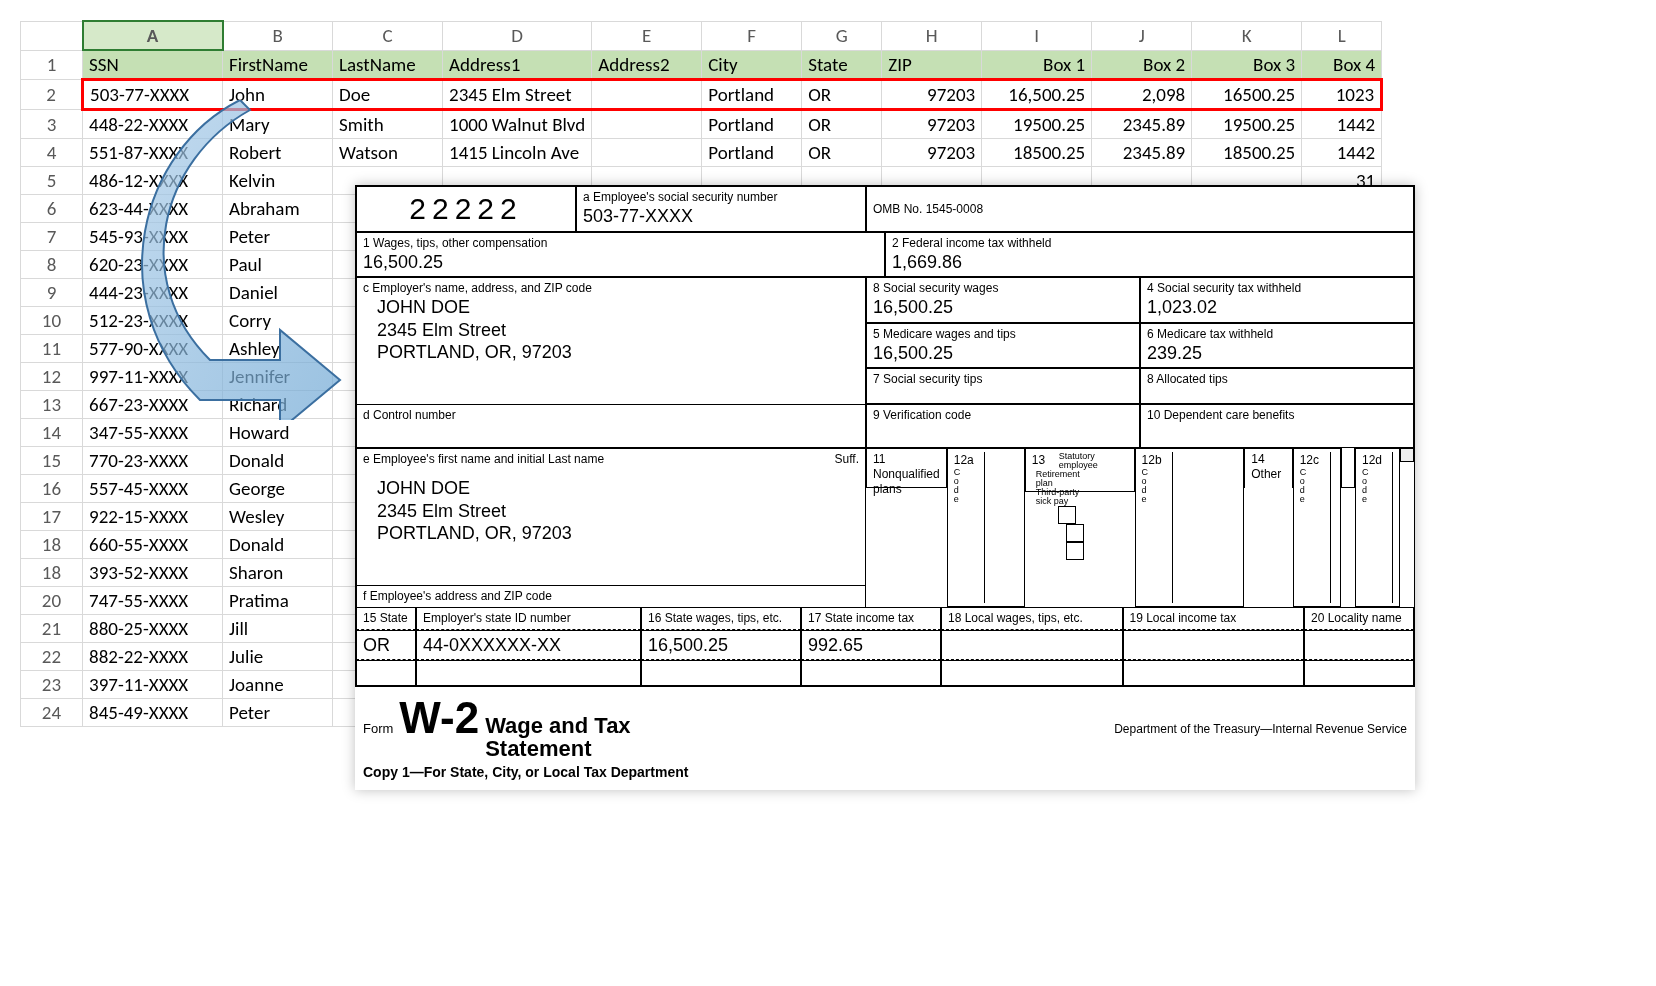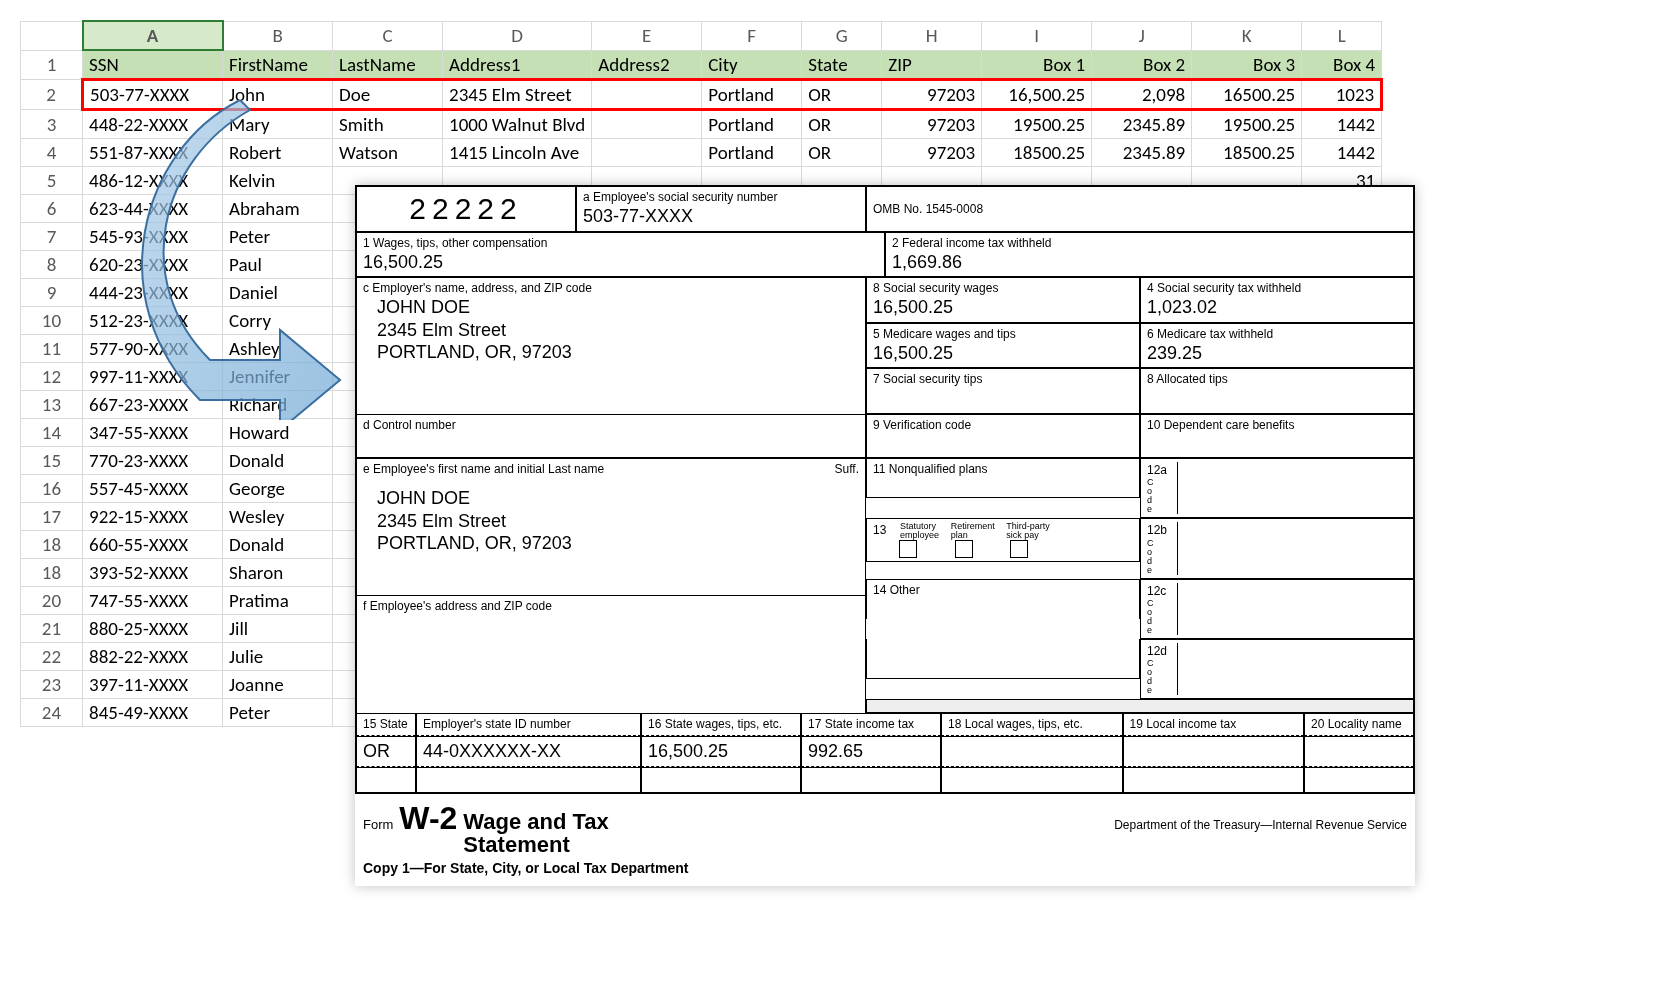--- a/index.html
+++ b/index.html
@@ -93,21 +93,21 @@
     line-height: 1.25;
   }
   .w2 .lab  { font-size: 12px; }
   .w2 .val  { font-size: 18px; }
   .w2 .big  { font-family: "Arial Black", Arial; font-size: 30px; letter-spacing: 6px; text-align:center;}
   .w2 .tiny { font-size: 9px; line-height:1; }
 
   .w2 .footer { padding: 6px 8px 10px 8px; }
   .w2 .footer .line1 { display:flex; align-items:baseline; justify-content:space-between;}
   .w2 .footer .form-lab { font-size:13px;}
-  .w2 .footer .w2big { font-family:"Arial Black",Arial; font-size:32px; font-weight:900; margin:0 6px;}
+  .w2 .footer .w2big { font-family:"Arial Black",Arial; font-size:44px; font-weight:900; margin:0 6px;}
   .w2 .footer .title { font-size:22px; font-weight:bold; line-height:1.05;}
   .w2 .footer .copy  { font-size:14px; font-weight:bold; margin-top:4px;}
 
   .chk {
     display:inline-block;width:18px;height:18px;border:1.5px solid #000;vertical-align:middle;
   }
   .dashb { border-bottom: 1px dashed #000 !important; }
 </style>
 </head>
 <body>
@@ -563,21 +563,21 @@
           <div class="cell" style="flex:1">
             <div class="lab">5   Medicare wages and tips</div>
             <div class="val">16,500.25</div>
           </div>
           <div class="cell" style="flex:1">
             <div class="lab">6   Medicare tax withheld</div>
             <div class="val">239.25</div>
           </div>
         </div>
         <div class="row">
-          <div class="cell" style="flex:1;height:46px">
+          <div class="cell" style="flex:1;height:36px">
               <div class="lab">7   Social security tips</div>
             </div>
           <div class="cell" style="flex:1">
               <div class="lab">8   Allocated tips</div>
             </div>
         </div>
       </div>
     </div>
 
     <div class="row">
@@ -598,21 +598,21 @@
           <span>e  Employee's first name and initial       Last name</span>
           <span>Suff.</span>
         </div>
         <div style="height:10px"></div>
         <div class="val" style="padding-left:14px">JOHN DOE</div>
         <div class="val" style="padding-left:14px">2345 Elm Street</div>
         <div class="val" style="padding-left:14px">PORTLAND, OR, 97203</div>
         <div style="height:40px"></div>
         <div class="lab" style="border-top:1px solid #000;margin:0 -6px;padding:3px 6px 0">f  Employee's address and ZIP code</div>
       </div>
-      <div style="flex:1;display:flex;flex-direction:column">
+      <div style="flex:1;display:flex;flex-direction:row">
         <div class="row">
           <div class="cell" style="flex:1;height:40px">
               <div class="lab">11   Nonqualified plans</div>
             </div>
           <div class="cell" style="flex:1;display:flex">
             <div style="flex:0 0 30px"><span class="lab">12a</span><div class="tiny" style="white-space:pre">C
 o
 d
 e</div></div>
             <div style="flex:1;border-left:1px solid #000"></div>

